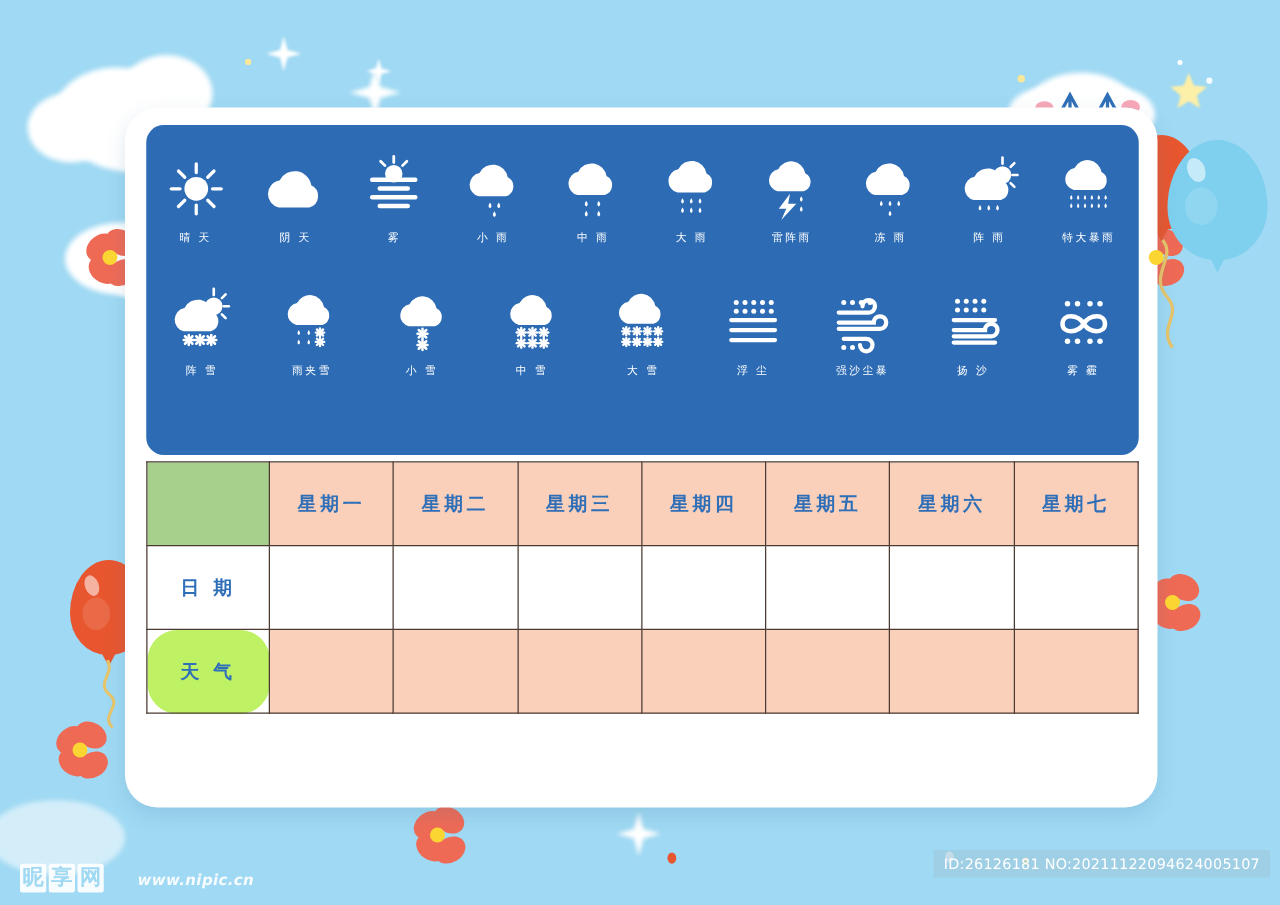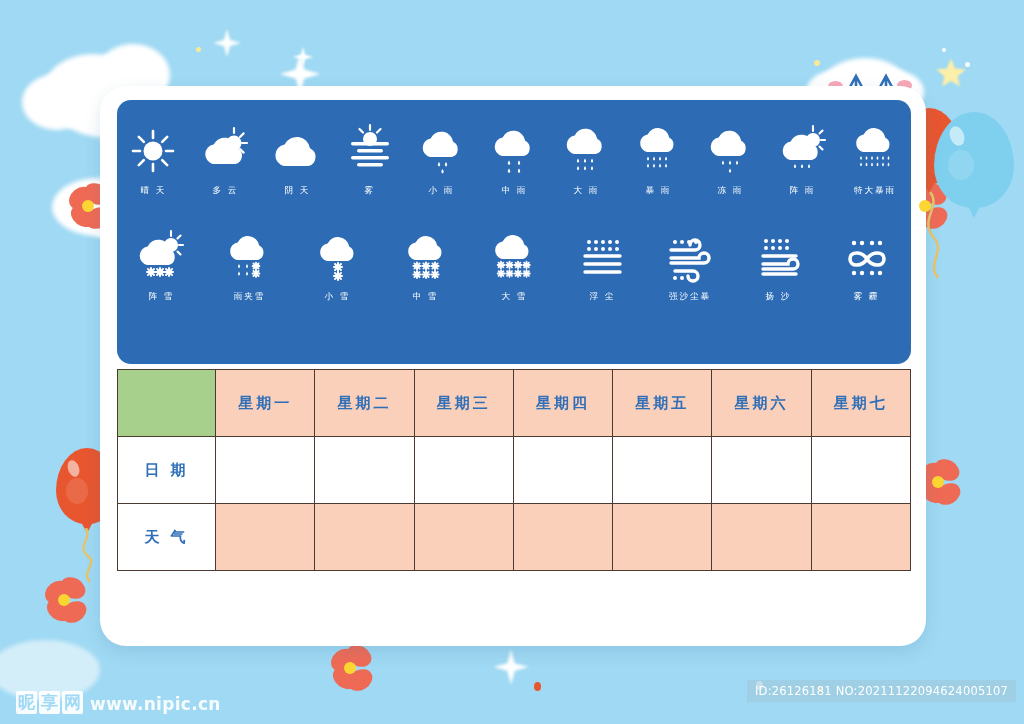--- a/index.html
+++ b/index.html
@@ -145,21 +145,21 @@
     color: #2f6fb8;
     font-size: 15px;
     font-weight: bold;
     letter-spacing: 3px;
     height: 64px;
   }
   #weather-table col.first { width: 98px; }
   .cell-corner  { background: #a8d08d; }
   .cell-day     { background: #fad0bb; font-size: 16px; letter-spacing: 2px; }
   .cell-rowhead { background: #ffffff; }
-  .cell-rowhead.peach { background: #ffffff; }
+  .cell-rowhead.peach { background: #bef264; border-radius: 24px; }
   .cell-empty   { background: #ffffff; }
   .cell-empty.peach { background: #fad0bb; }
   tr.row-head td { height: 66px; }
   tr.row-date td { height: 70px; }
   tr.row-weather td { height: 70px; }
   tr.row-temp td { height: 66px; }
 
   
   #watermark-left {
     position: absolute;
@@ -179,24 +179,26 @@
     background: #ffffff;
     color: #9fd9f3;
     font-size: 17px;
     font-weight: bold;
     line-height: 21px;
     padding: 1px 2px;
     border-radius: 2px;
   }
   #wm-url {
     color: #ffffff;
-    font-size: 17px;
+    font-size: 12px;
+    font-style: italic;
     font-weight: bold;
     letter-spacing: .3px;
     line-height: 19px;
+    margin-left: 20px;
   }
   #watermark-id {
     position: absolute;
     right: 8px;
     bottom: 22px;
     background: rgba(160,200,220,.62);
     color: #ffffff;
     font-size: 11.5px;
     padding: 4px 8px;
     letter-spacing: .2px;
@@ -329,35 +331,20 @@
               <line x1="14.8" y1="14.8" x2="19.8" y2="19.8"></line>
               <line x1="38.2" y1="38.2" x2="43.2" y2="43.2"></line>
               <line x1="43.2" y1="14.8" x2="38.2" y2="19.8"></line>
               <line x1="19.8" y1="38.2" x2="14.8" y2="43.2"></line>
             </g>
           </svg>
         </div>
         <div class="icon-label">晴 天</div>
       </div>
 
-      <div class="icon-cell">
-        <div class="icon-art">
-          <svg viewBox="0 0 58 58">
-            <circle cx="38" cy="21" r="7.5" fill="#fff"></circle>
-            <g stroke="#fff" stroke-width="2.2" stroke-linecap="round">
-              <line x1="38" y1="6" x2="38" y2="11"></line>
-              <line x1="51" y1="21" x2="46" y2="21"></line>
-              <line x1="47.6" y1="11.4" x2="44" y2="15"></line>
-              <line x1="47.6" y1="30.6" x2="44" y2="27"></line>
-            </g>
-            <path d="M17 42 a10 10 0 0 1 0.6 -19.6 a12.5 12.5 0 0 1 23.4 3.6 a8.5 8.5 0 0 1 -1.5 16 Z" fill="#fff"></path>
-          </svg>
-        </div>
-        <div class="icon-label">多 云</div>
-      </div>
 
       <div class="icon-cell">
         <div class="icon-art">
           <svg viewBox="0 0 58 58">
             <path d="M16 44 a11 11 0 0 1 0.6 -21.6 a13.5 13.5 0 0 1 25.4 3.8 a9.5 9.5 0 0 1 -1.6 17.8 Z" fill="#fff"></path>
           </svg>
         </div>
         <div class="icon-label">阴 天</div>
       </div>
 
@@ -420,39 +407,34 @@
               <path d="M35 36.5 q2.2 3.2 0 4.3 q-2.2 -1.1 0 -4.3"></path>
               <path d="M21 44 q2.2 3.2 0 4.3 q-2.2 -1.1 0 -4.3"></path>
               <path d="M28 44 q2.2 3.2 0 4.3 q-2.2 -1.1 0 -4.3"></path>
               <path d="M35 44 q2.2 3.2 0 4.3 q-2.2 -1.1 0 -4.3"></path>
             </g>
           </svg>
         </div>
         <div class="icon-label">大 雨</div>
       </div>
 
-      <div class="icon-cell">
-        <div class="icon-art">
-          <svg viewBox="0 0 58 58">
-            <path d="M18 30 a9 9 0 0 1 0.6 -17.6 a11.5 11.5 0 0 1 21.6 3.2 a7.8 7.8 0 0 1 -1.3 14.4 Z" fill="#fff"></path>
-            <g fill="#fff">
-              <path d="M19 34.5 q2 3 0 4 q-2 -1 0 -4"></path>
-              <path d="M25 34.5 q2 3 0 4 q-2 -1 0 -4"></path>
-              <path d="M31 34.5 q2 3 0 4 q-2 -1 0 -4"></path>
-              <path d="M37 34.5 q2 3 0 4 q-2 -1 0 -4"></path>
-              <path d="M19 41.5 q2 3 0 4 q-2 -1 0 -4"></path>
-              <path d="M25 41.5 q2 3 0 4 q-2 -1 0 -4"></path>
-              <path d="M31 41.5 q2 3 0 4 q-2 -1 0 -4"></path>
-              <path d="M37 41.5 q2 3 0 4 q-2 -1 0 -4"></path>
-            </g>
-          </svg>
-        </div>
-        <div class="icon-label">暴 雨</div>
-      </div>
-
+
+      <div class="icon-cell">
+        <div class="icon-art">
+          <svg viewBox="0 0 58 58">
+            <path d="M18 31 a9 9 0 0 1 0.6 -17.6 a11.5 11.5 0 0 1 21.6 3.2 a7.8 7.8 0 0 1 -1.3 14.4 Z" fill="#fff"></path>
+            <path d="M28 33 L19 45 L25 45 L21 54 L33 41 L26.5 41 Z" fill="#fff"></path>
+            <g fill="#fff">
+              <path d="M37 35 q2.2 3.2 0 4.3 q-2.2 -1.1 0 -4.3"></path>
+              <path d="M37 43 q2.2 3.2 0 4.3 q-2.2 -1.1 0 -4.3"></path>
+            </g>
+          </svg>
+        </div>
+        <div class="icon-label">雷阵雨</div>
+      </div>
 
       <div class="icon-cell">
         <div class="icon-art">
           <svg viewBox="0 0 58 58">
             <path d="M17 34 a9.5 9.5 0 0 1 0.6 -18.6 a12 12 0 0 1 22.6 3.4 a8.2 8.2 0 0 1 -1.4 15.2 Z" fill="#fff"></path>
             <g fill="#fff">
               <path d="M22 38.5 q2.2 3.2 0 4.3 q-2.2 -1.1 0 -4.3"></path>
               <path d="M29 38.5 q2.2 3.2 0 4.3 q-2.2 -1.1 0 -4.3"></path>
               <path d="M36 38.5 q2.2 3.2 0 4.3 q-2.2 -1.1 0 -4.3"></path>
               <path d="M29 46.5 q2.2 3.2 0 4.3 q-2.2 -1.1 0 -4.3"></path>

